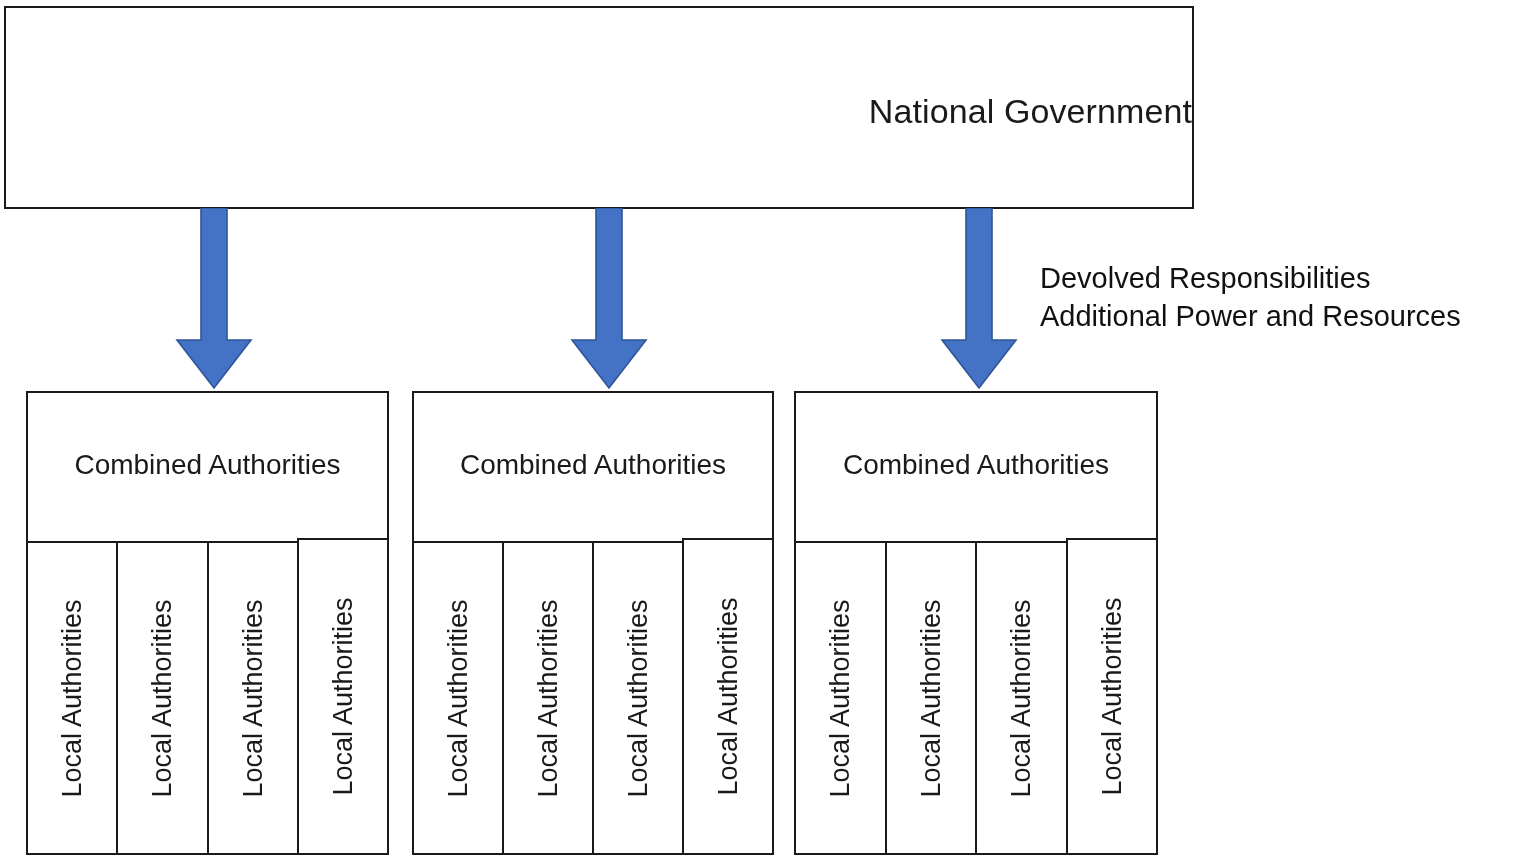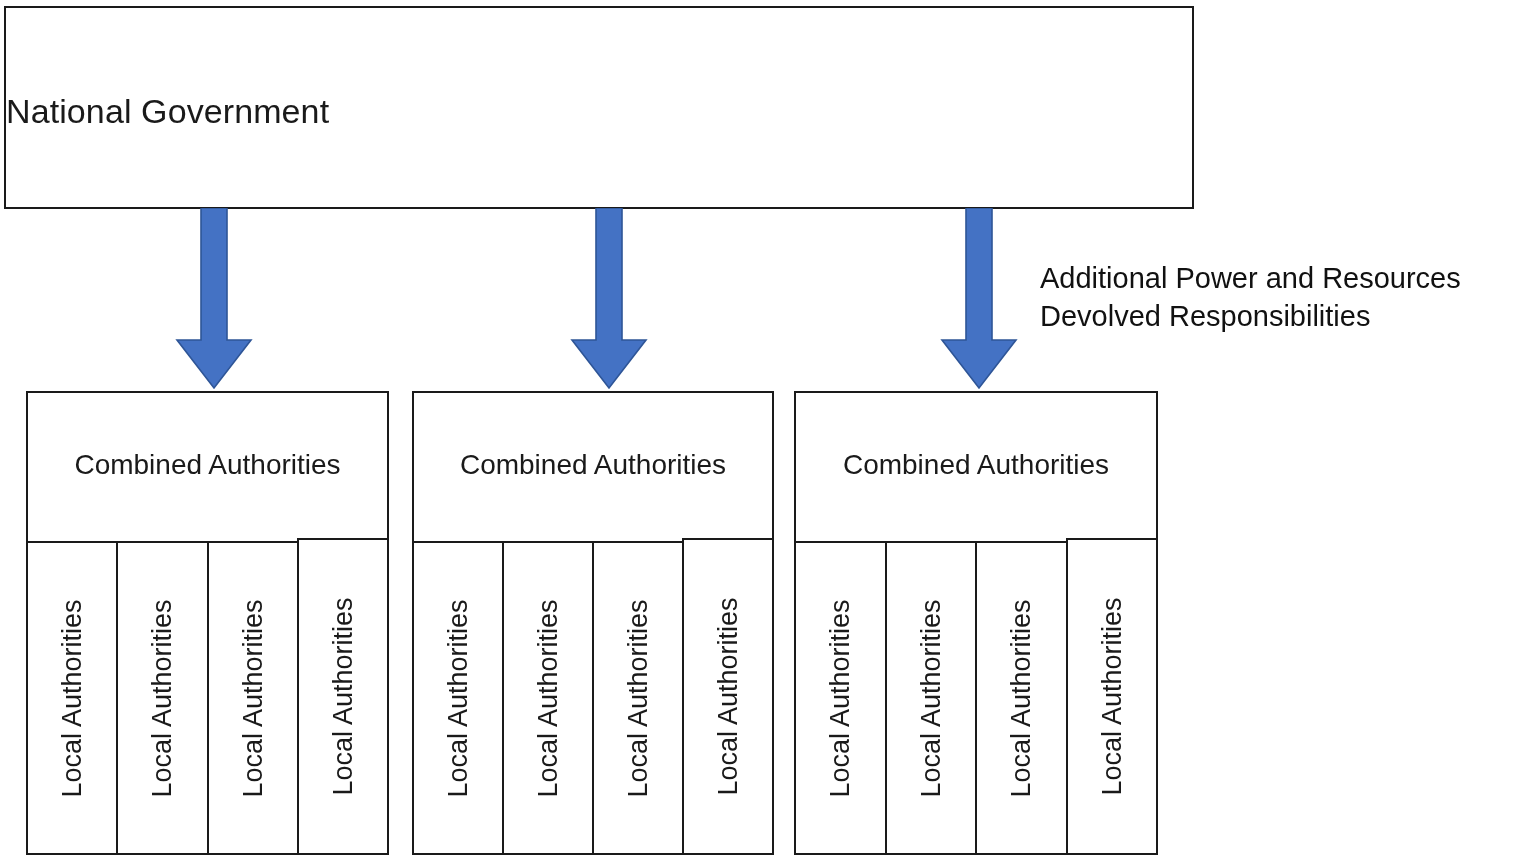--- a/index.html
+++ b/index.html
@@ -28,21 +28,21 @@
     height: 203px;
     border: 2px solid #1a1a1a;
     background: #ffffff;
     box-sizing: border-box;
   }
   .national-label {
     position: absolute;
     left: 0;
     right: 0;
     top: 84px;
-    text-align: left;
+    text-align: right;
     font-size: 34px;
     color: #1a1a1a;
     letter-spacing: 0.1px;
     white-space: nowrap;
   }
 
   
   .arrow {
     position: absolute;
     top: 208px;
@@ -141,22 +141,22 @@
       <polygon points="26,0 52,0 52,132 76,132 39,180 2,132 26,132" fill="#4472C4" stroke="#2E5597" stroke-width="1.6"></polygon>
     </svg>
   </div>
   <div class="arrow" style="left:940px;">
     <svg viewBox="0 0 78 182" preserveAspectRatio="none">
       <polygon points="26,0 52,0 52,132 76,132 39,180 2,132 26,132" fill="#4472C4" stroke="#2E5597" stroke-width="1.6"></polygon>
     </svg>
   </div>
 
   <div class="annotation">
+    <div>Devolved Responsibilities</div>
     <div>Additional Power and Resources</div>
-    <div>Devolved Responsibilities</div>
   </div>
 
   <div class="group" style="left:26px; width:363px;">
     <div class="combined-box">
       <div class="combined-label">Combined Authorities</div>
     </div>
     <div class="locals-row">
       <div class="local-box">
         <span class="local-label">Local Authorities</span>
       </div>

